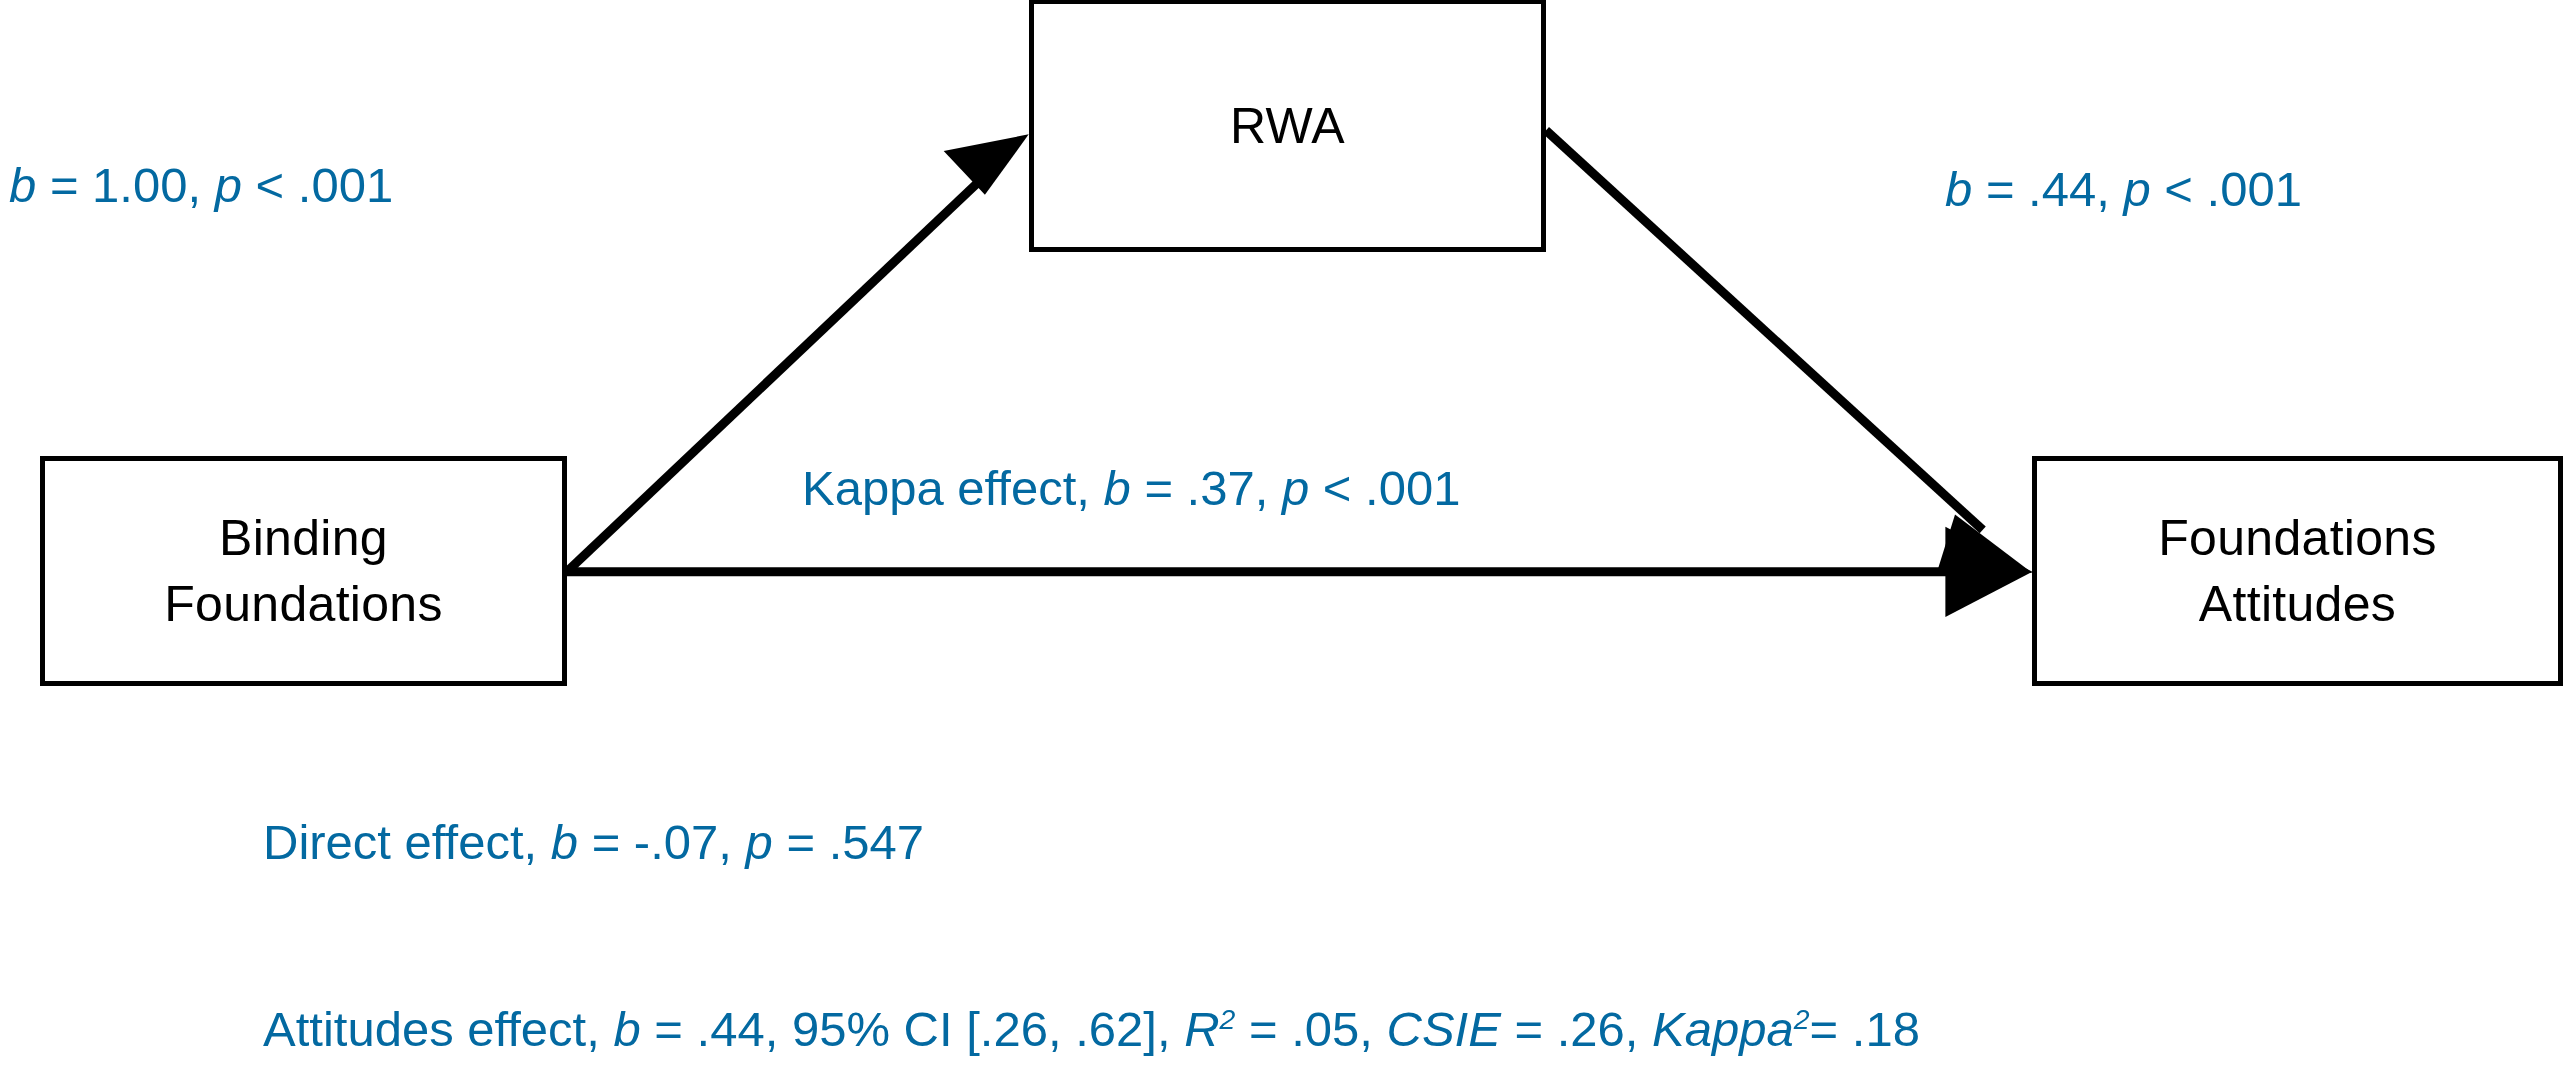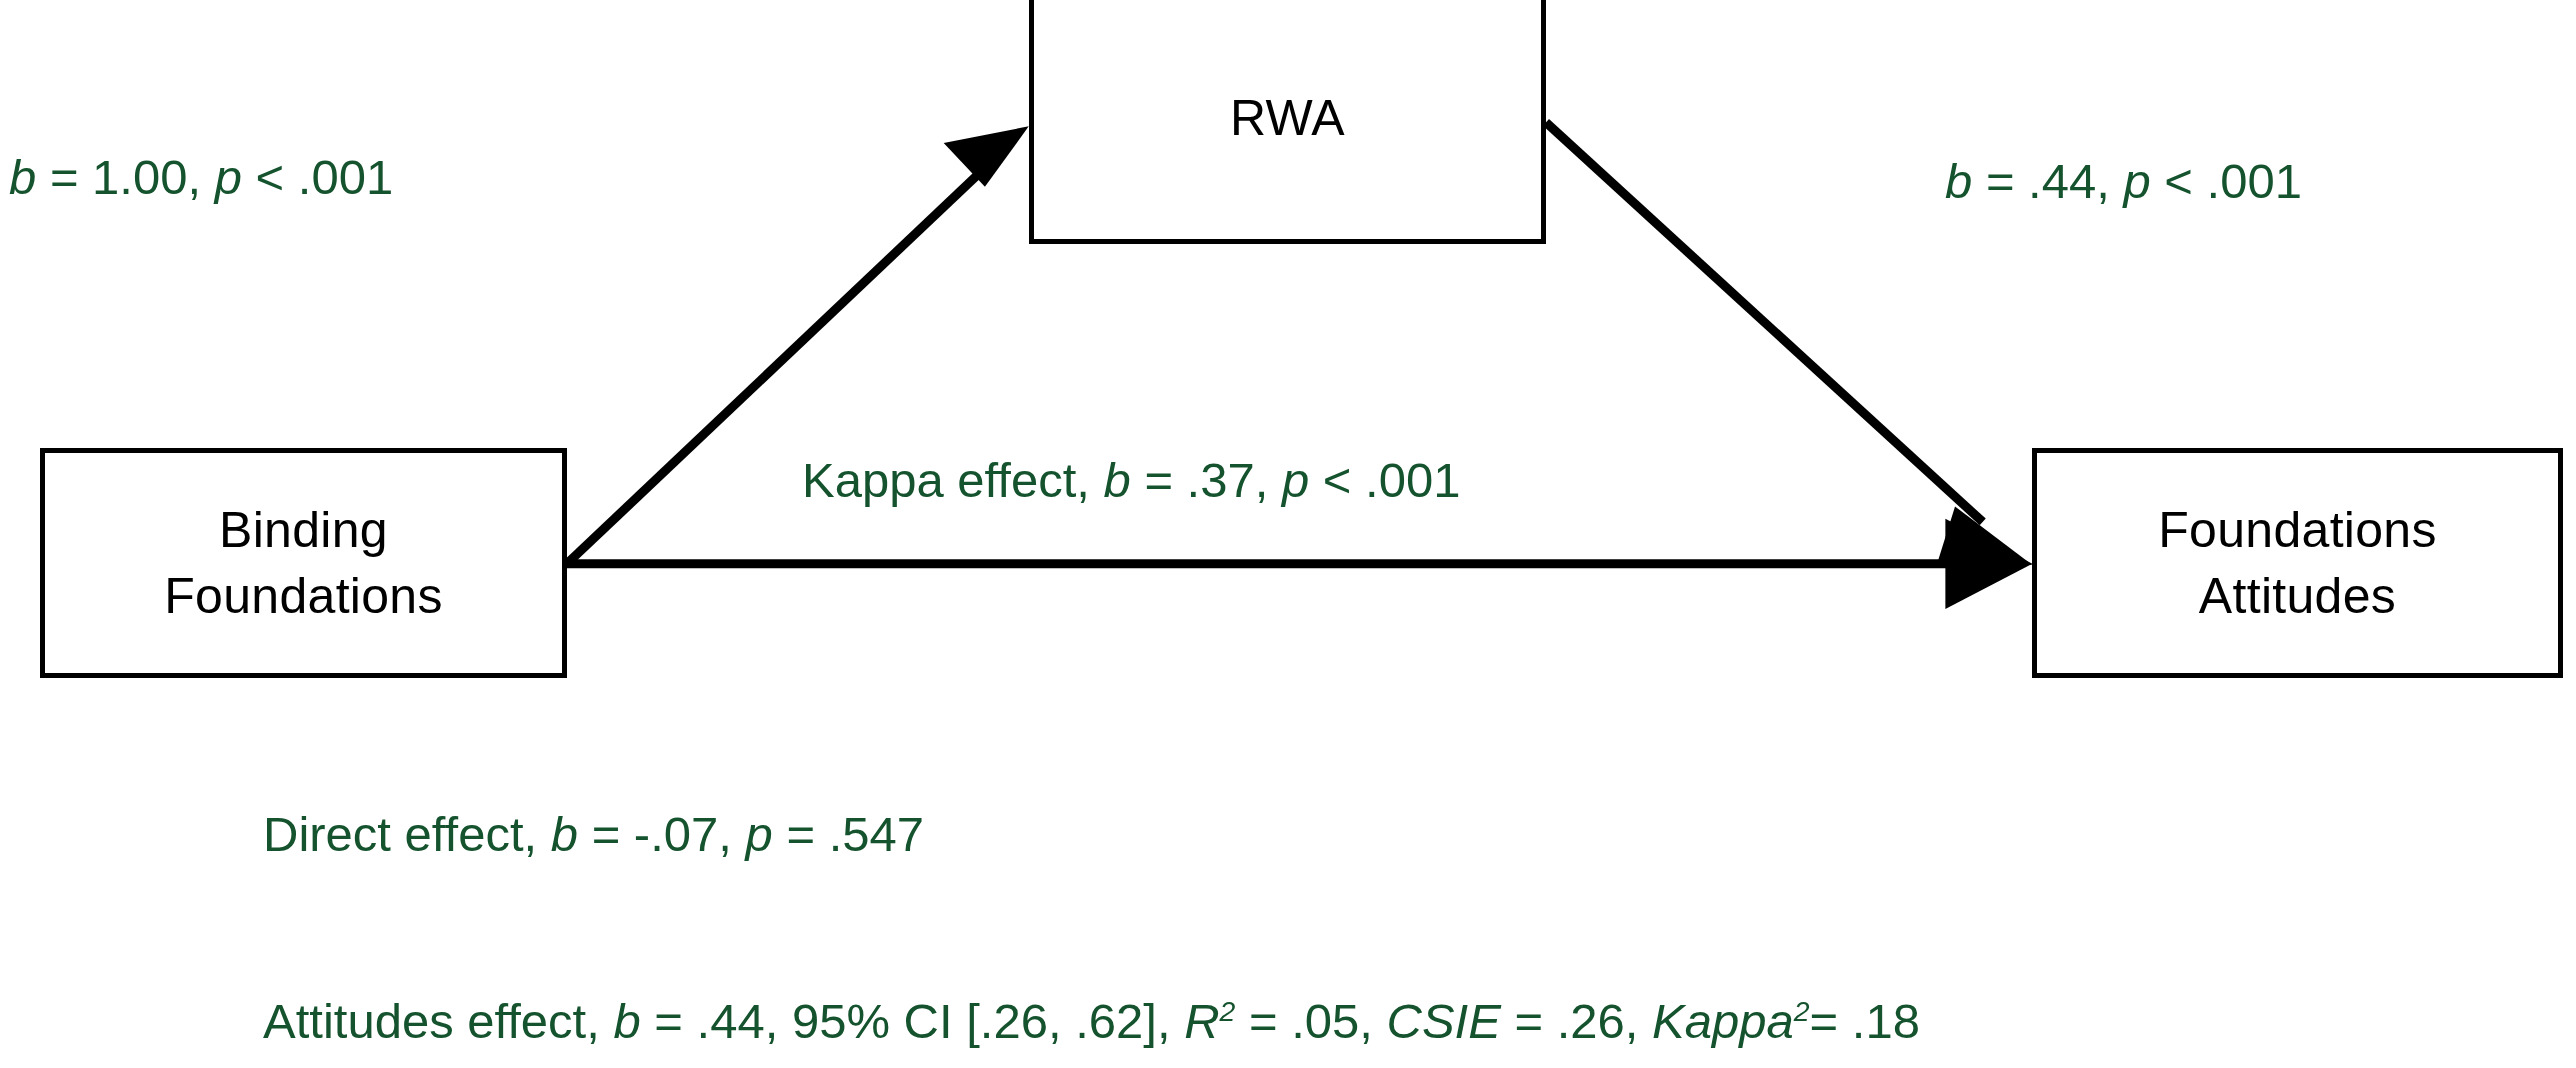--- a/index.html
+++ b/index.html
@@ -11,21 +11,21 @@
     width: 2576px;
     height: 1069px;
     position: relative;
     overflow: hidden;
     font-family: "Liberation Sans", sans-serif;
     color: #000000;
   }
 
   #diagram-root {
     position: absolute;
-    left: 0; top: 0;
+    left: 0; top: 8px;
     width: 2576px;
     height: 813px;
   }
 
   svg.arrow-layer {
     position: absolute;
     left: 0; top: 0;
     width: 2576px;
     height: 1069px;
     overflow: visible;
@@ -67,21 +67,21 @@
     top: 448px;
     width: 531px;
     height: 230px;
   }
 
   .path-label {
     position: absolute;
     font-size: 49px;
     line-height: 1.2;
     white-space: nowrap;
-    color: #14532d;
+    color: #0369a1;
   }
   #label-a-path  { left: 9px;   top: 148px; }
   #label-b-path  { left: 1945px; top: 152px; }
   #label-total   { left: 802px; top: 451px; }
   #label-direct  { left: 263px;  top: 805px; text-align: center; }
   #label-indirect{ left: 263px;  top: 992px; }
 
   .it { font-style: italic; }
   sup {
     font-size: 0.58em;

